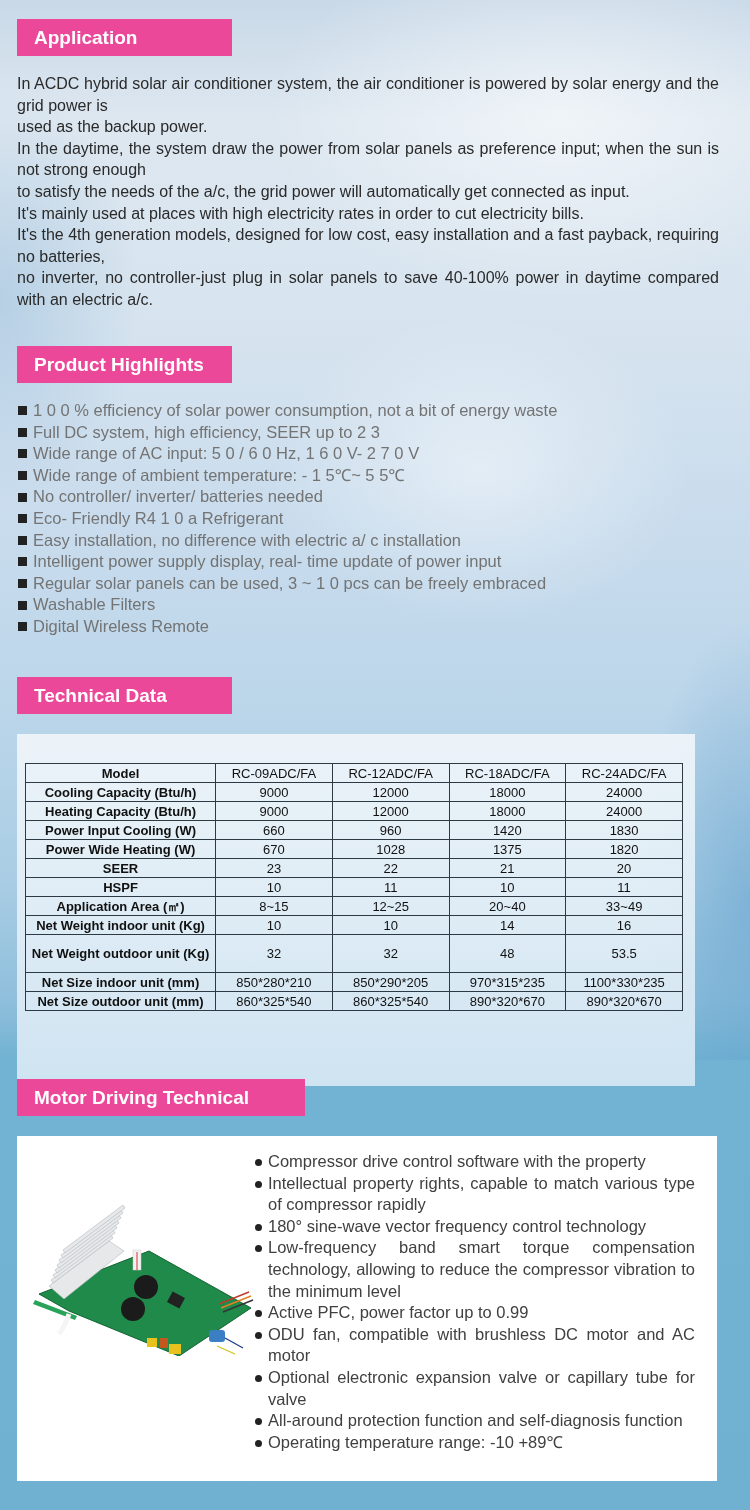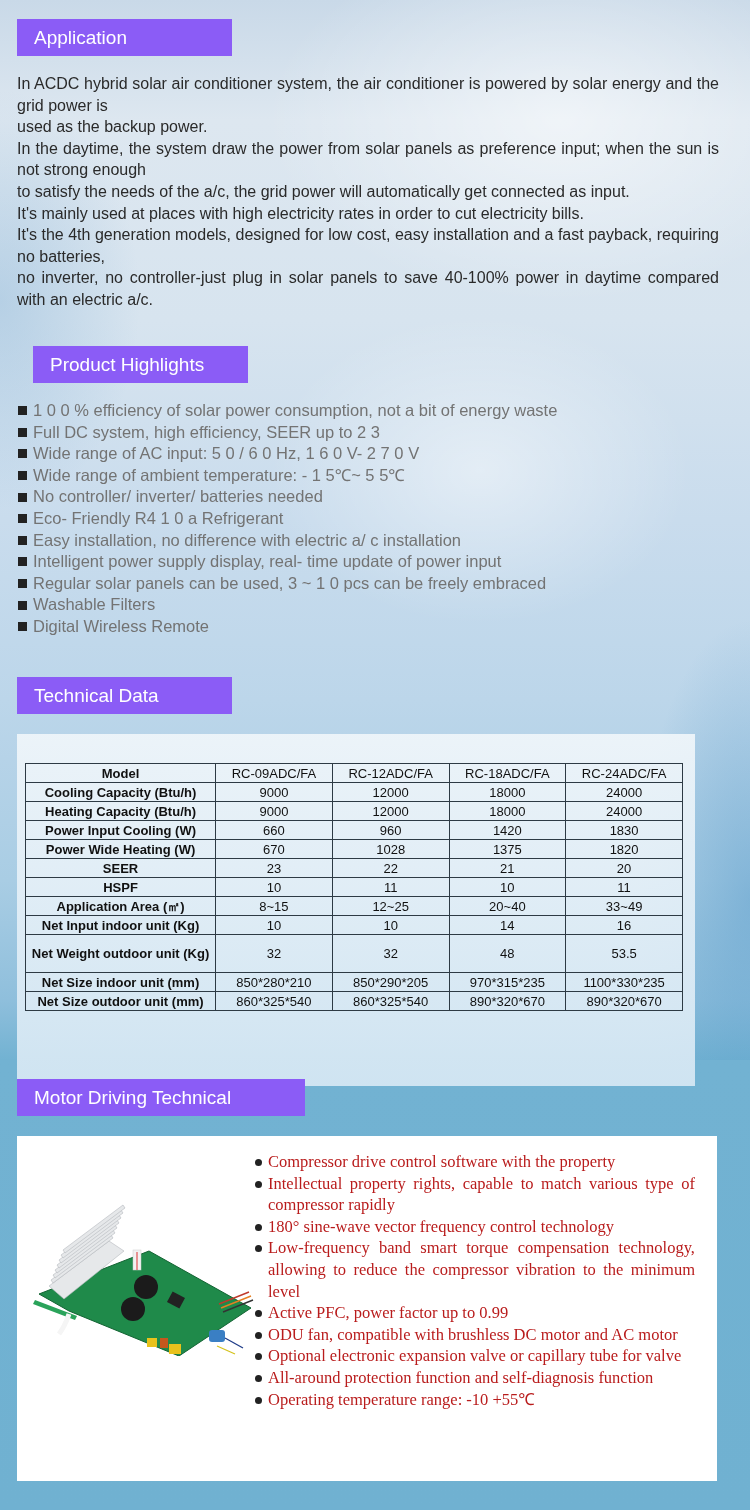--- a/index.html
+++ b/index.html
@@ -17,26 +17,26 @@
     position: absolute; left: 0; top: 0; width: 750px; height: 1060px;
     background:
       radial-gradient(ellipse 420px 260px at 560px 120px, rgba(255,255,255,0.55), rgba(255,255,255,0) 70%),
       radial-gradient(ellipse 300px 220px at 480px 470px, rgba(255,255,255,0.45), rgba(255,255,255,0) 70%),
       radial-gradient(ellipse 200px 300px at 0px 300px, rgba(120,170,210,0.35), rgba(120,170,210,0) 70%),
       radial-gradient(ellipse 160px 400px at 750px 900px, rgba(80,150,200,0.45), rgba(80,150,200,0) 70%);
     pointer-events: none;
   }
   .section-header {
     position: absolute; left: 17px; height: 37px;
-    background: #8b5cf6;
-    color: #fff; font-weight: normal; font-size: 19px;
+    background: #ec4899;
+    color: #fff; font-weight: bold; font-size: 19px;
     padding-left: 17px; line-height: 37px;
   }
   #hdr-app { top: 19px; width: 215px; }
-  #hdr-highlights { top: 346px; width: 215px; margin-left: 16px; }
+  #hdr-highlights { top: 346px; width: 215px; }
   #hdr-tech { top: 677px; width: 215px; }
   #hdr-motor { top: 1079px; width: 288px; }
 
   .app-text {
     position: absolute; left: 17px; top: 73px; width: 702px;
     font-size: 16px; line-height: 21.6px; color: #2a2a2a;
   }
   .app-text p { text-align: justify; text-align-last: left; }
 
   .highlights {
@@ -65,21 +65,21 @@
 
   .motor-panel {
     position: absolute; left: 17px; top: 1136px; width: 700px; height: 345px;
     background: #ffffff;
   }
   .board {
     position: absolute; left: 12px; top: 60px; width: 230px; height: 160px;
   }
   .motor-list {
     position: absolute; left: 238px; top: 15px; width: 440px;
-    list-style: none; font-size: 16.5px; line-height: 21.6px; color: #b91c1c; font-family: Liberation Serif, serif;
+    list-style: none; font-size: 16.5px; line-height: 21.6px; color: #404040;
   }
   .motor-list li { display: flex; }
   .motor-list .dot { flex: none; width: 7px; height: 7px; border-radius: 50%; background: #222; margin-top: 8px; margin-right: 6px; }
   .motor-list .txt { flex: 1; text-align: justify; }
   .motor-list .txt.nojust { text-align: left; }
 </style>
 </head>
 <body>
 
 <div class="bg-glow"></div>
@@ -197,21 +197,21 @@
           <td class="c">11</td>
         </tr>
         <tr>
           <td class="lbl">Application Area (㎡)</td>
           <td class="c">8~15</td>
           <td class="c">12~25</td>
           <td class="c">20~40</td>
           <td class="c">33~49</td>
         </tr>
         <tr>
-          <td class="lbl">Net Input indoor unit (Kg)</td>
+          <td class="lbl">Net Weight indoor unit (Kg)</td>
           <td class="c">10</td>
           <td class="c">10</td>
           <td class="c">14</td>
           <td class="c">16</td>
         </tr>
         <tr class="tall">
           <td class="lbl">Net Weight outdoor unit (Kg)</td>
           <td class="c">32</td>
           <td class="c">32</td>
           <td class="c">48</td>
@@ -302,16 +302,16 @@
       <li>
         <span class="dot"></span>
         <span class="txt">Optional electronic expansion valve or capillary tube for valve</span>
       </li>
       <li>
         <span class="dot"></span>
         <span class="txt">All-around protection function and self-diagnosis function</span>
       </li>
       <li>
         <span class="dot"></span>
-        <span class="txt nojust">Operating temperature range: -10 +55℃</span>
+        <span class="txt nojust">Operating temperature range: -10 +89℃</span>
       </li>
     </ul>
 </div>
 
 </body></html>

